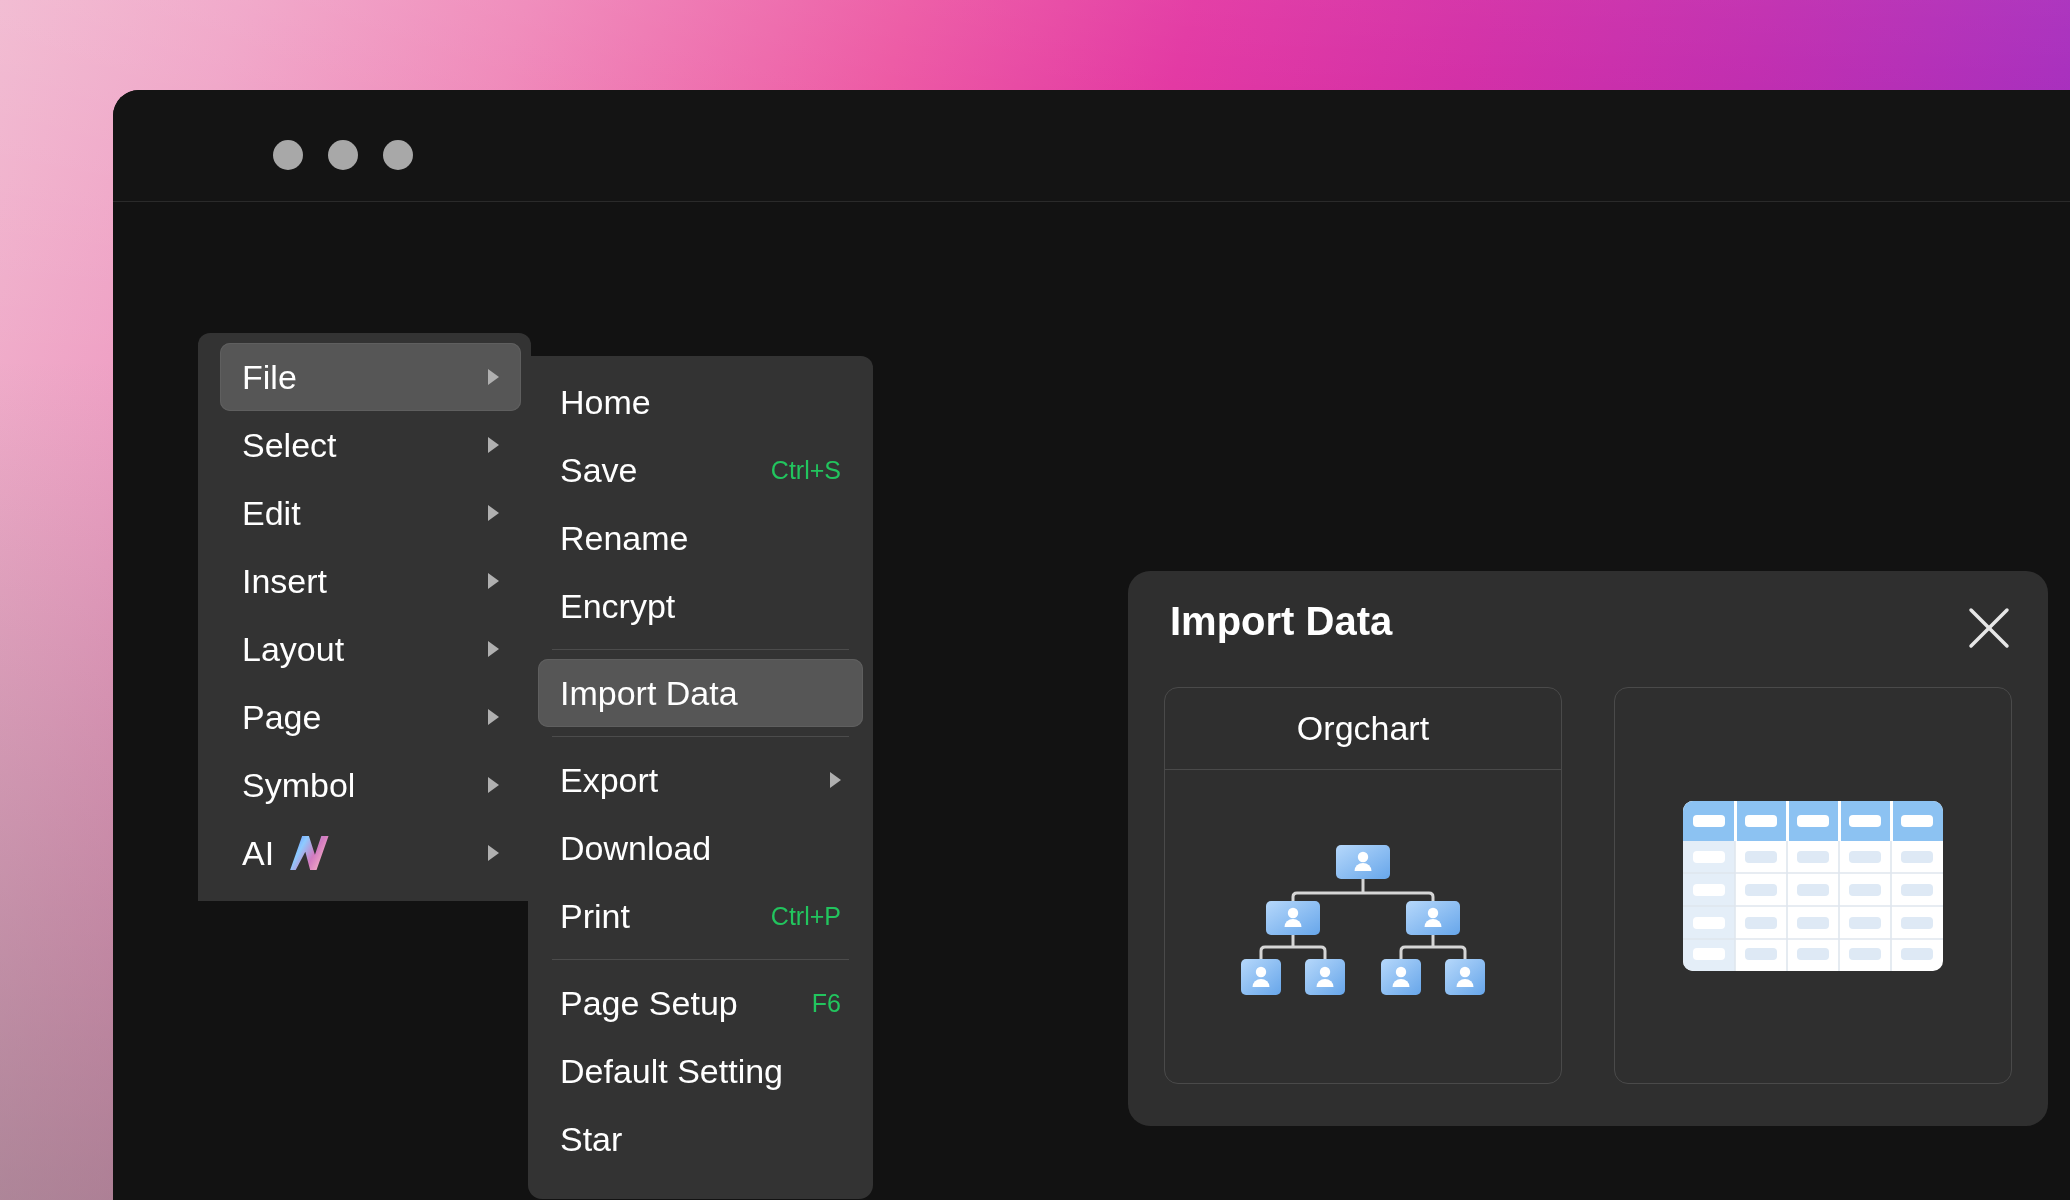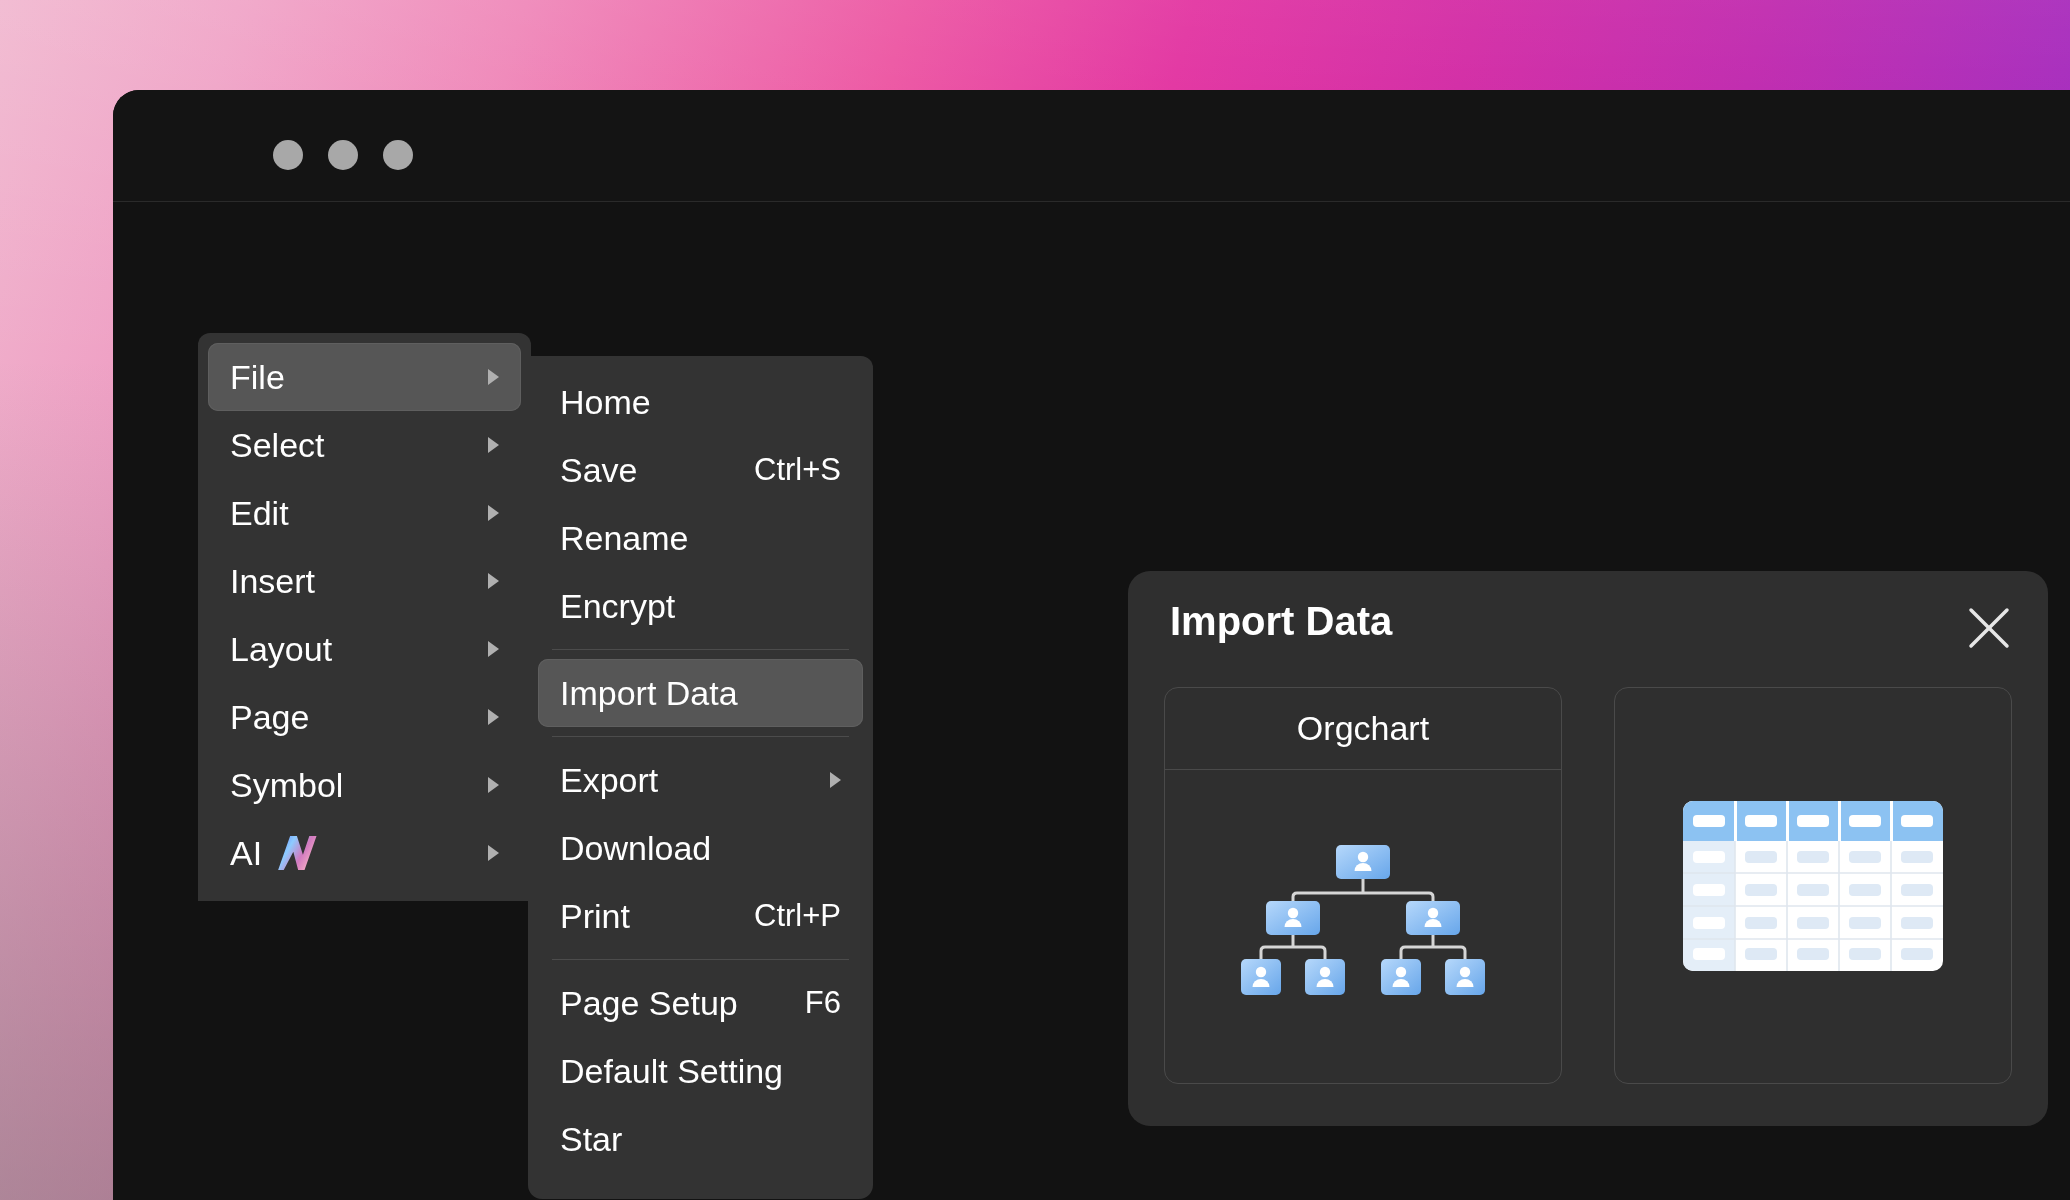--- a/index.html
+++ b/index.html
@@ -56,21 +56,21 @@
     background: #121212;
   }
 
   
   #menu-root {
     position: absolute;
     left: 85px; top: 130px;
     width: 333px;
     background: #333333;
     border-radius: 12px 12px 0 0;
-    padding: 10px 0 14px 0;
+    padding: 10px 0 14px 12px;
   }
   #menu-file {
     position: absolute;
     left: 415px; top: 153px;
     width: 345px;
     background: #333333;
     border-radius: 0 12px 14px 14px;
     padding: 12px 0 26px 0;
   }
 
@@ -85,22 +85,22 @@
     font-size: 34px;
     white-space: nowrap;
   }
   .mi.selected {
     background: #565656;
     box-shadow: inset 0 0 0 1px #5f5f5f;
   }
   .mi .label { flex: 0 0 auto; }
   .mi .shortcut {
     margin-left: auto;
-    color: #ffffff;
-    font-size: 31px;
+    color: #22c55e;
+    font-size: 25px;
   }
   .mi .caret {
     margin-left: auto;
     width: 0; height: 0;
     border-left: 11px solid #b0b0b0;
     border-top: 8px solid transparent;
     border-bottom: 8px solid transparent;
   }
   .ai-badge {
     display: inline-block;

